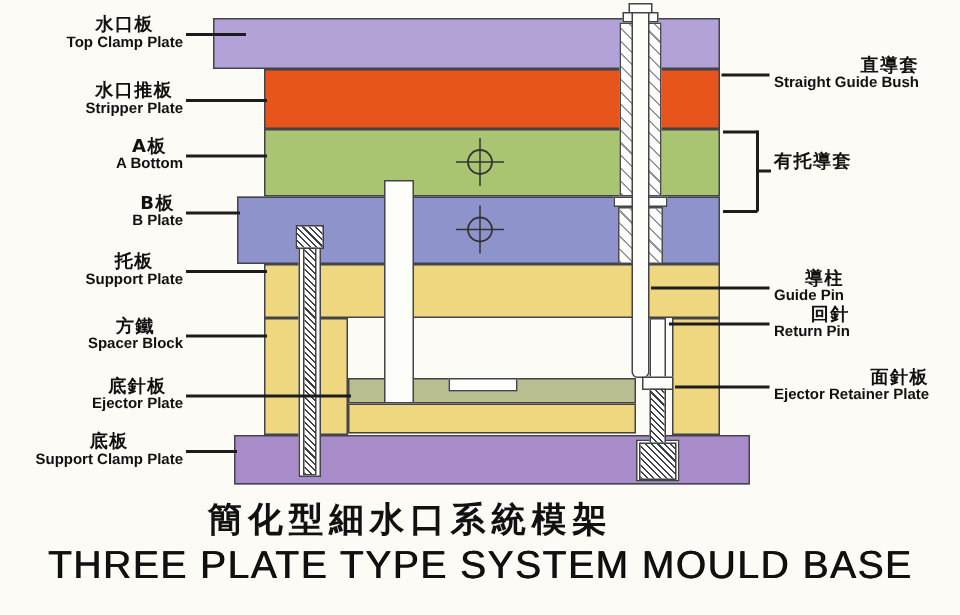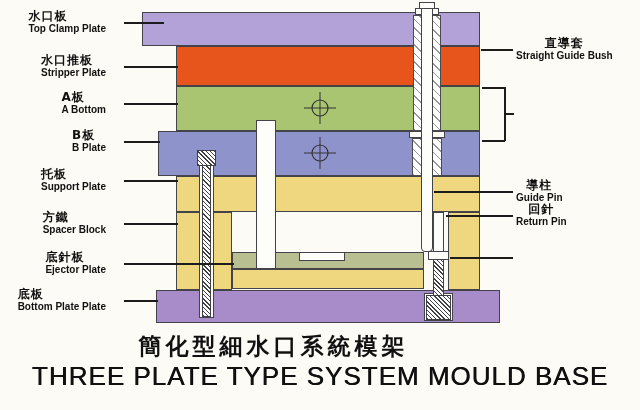--- a/index.html
+++ b/index.html
@@ -24,22 +24,22 @@
     position:absolute; box-sizing:border-box; border:1px solid #4a4a52;
     background-color:#fefefc;
     background-image:repeating-linear-gradient(45deg,rgba(63,63,70,0.55) 0px,rgba(63,63,70,0.55) 1px,transparent 1px,transparent 6px);
   }
   .ln { position:absolute; background:#1c1c1c; height:1.5px; }
   .ln.v { width:1.5px; }
   .crosshair { position:absolute; }
   .lbl { position:absolute; }
   .lbl .zh { font-size:12px; font-weight:bold; line-height:13px; letter-spacing:1px; white-space:nowrap; }
   .lbl .en { font-family:Liberation Sans, sans-serif; font-size:10px; font-weight:bold; line-height:12px; white-space:nowrap; }
-  .lbl.left  { right:534px; text-align:left; }
-  .lbl.right { left:516px; text-align:center; }
+  .lbl.left  { right:518px; text-align:center; }
+  .lbl.right { left:516px; text-align:right; }
   .title-zh {
     position:absolute; top:331px; left:0; width:547px; text-align:center;
     font-size:23px; font-weight:bold; letter-spacing:4px;
   }
   .title-en {
     position:absolute; top:361px; left:0; width:640px; text-align:center;
     font-family:"Liberation Sans", sans-serif;
     font-size:26px; font-weight:normal; letter-spacing:1px;
     text-shadow:0.5px 0 0 #000;
   }
@@ -136,36 +136,39 @@
   <div class="lbl left" style="top:211px">
     <div class="zh">方鐵</div>
     <div class="en">Spacer Block</div>
   </div>
   <div class="lbl left" style="top:251px">
     <div class="zh">底針板</div>
     <div class="en">Ejector Plate</div>
   </div>
   <div class="lbl left" style="top:288px">
     <div class="zh">底板</div>
-    <div class="en">Bottom Plate Plate</div>
+    <div class="en">Support Clamp Plate</div>
   </div>
 
   <div class="lbl right" style="top:37px">
     <div class="zh">直導套</div>
     <div class="en">Straight Guide Bush</div>
   </div>
   <div class="lbl right" style="top:101px">
+    <div class="zh">有托導套</div>
   </div>
   <div class="lbl right" style="top:203px">
     <div class="zh">回針</div>
     <div class="en">Return Pin</div>
   </div>
   <div class="lbl right" style="top:179px">
     <div class="zh">導柱</div>
     <div class="en">Guide Pin</div>
   </div>
   <div class="lbl right" style="top:245px">
+    <div class="zh">面針板</div>
+    <div class="en">Ejector Retainer Plate</div>
   </div>
 
   <div class="title-zh">簡化型細水口系統模架</div>
   <div class="title-en">THREE PLATE TYPE SYSTEM MOULD BASE</div>
 
 </div>
 
 </body></html>

